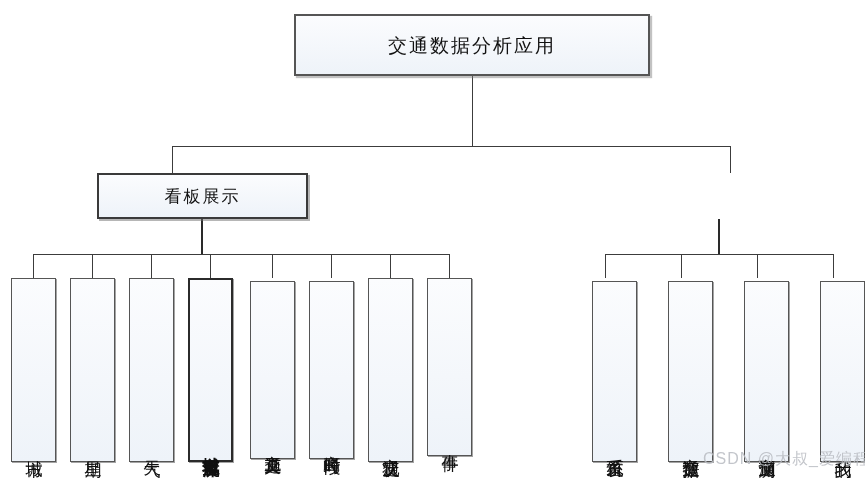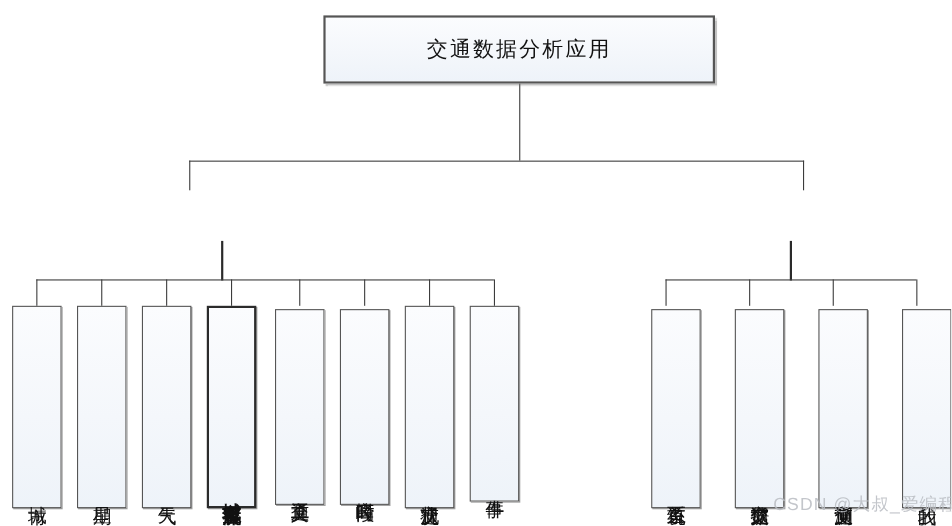--- a/index.html
+++ b/index.html
@@ -129,20 +129,23 @@
 
   <div class="line v" style="left:605px; top:254px; height:24px;"></div>
   <div class="line v" style="left:681px; top:254px; height:24px;"></div>
   <div class="line v" style="left:757px; top:254px; height:24px;"></div>
   <div class="line v" style="left:833px; top:254px; height:24px;"></div>
 
   <div class="node root" style="left:294px; top:14px; width:356px; height:62px;">
     <span class="label-h">交通数据分析应用</span>
   </div>
 
+  <div class="node branch" style="left:97px; top:173px; width:211px; height:46px;">
+    <span class="label-b">看板展示</span>
+  </div>
 
 
   <div class="node leaf" style="left:11px; top:278px; width:45px; height:184px;">
     <span class="label-v">城市</span>
   </div>
 
   <div class="node leaf" style="left:70px; top:278px; width:45px; height:184px;">
     <span class="label-v">星期</span>
   </div>
 

